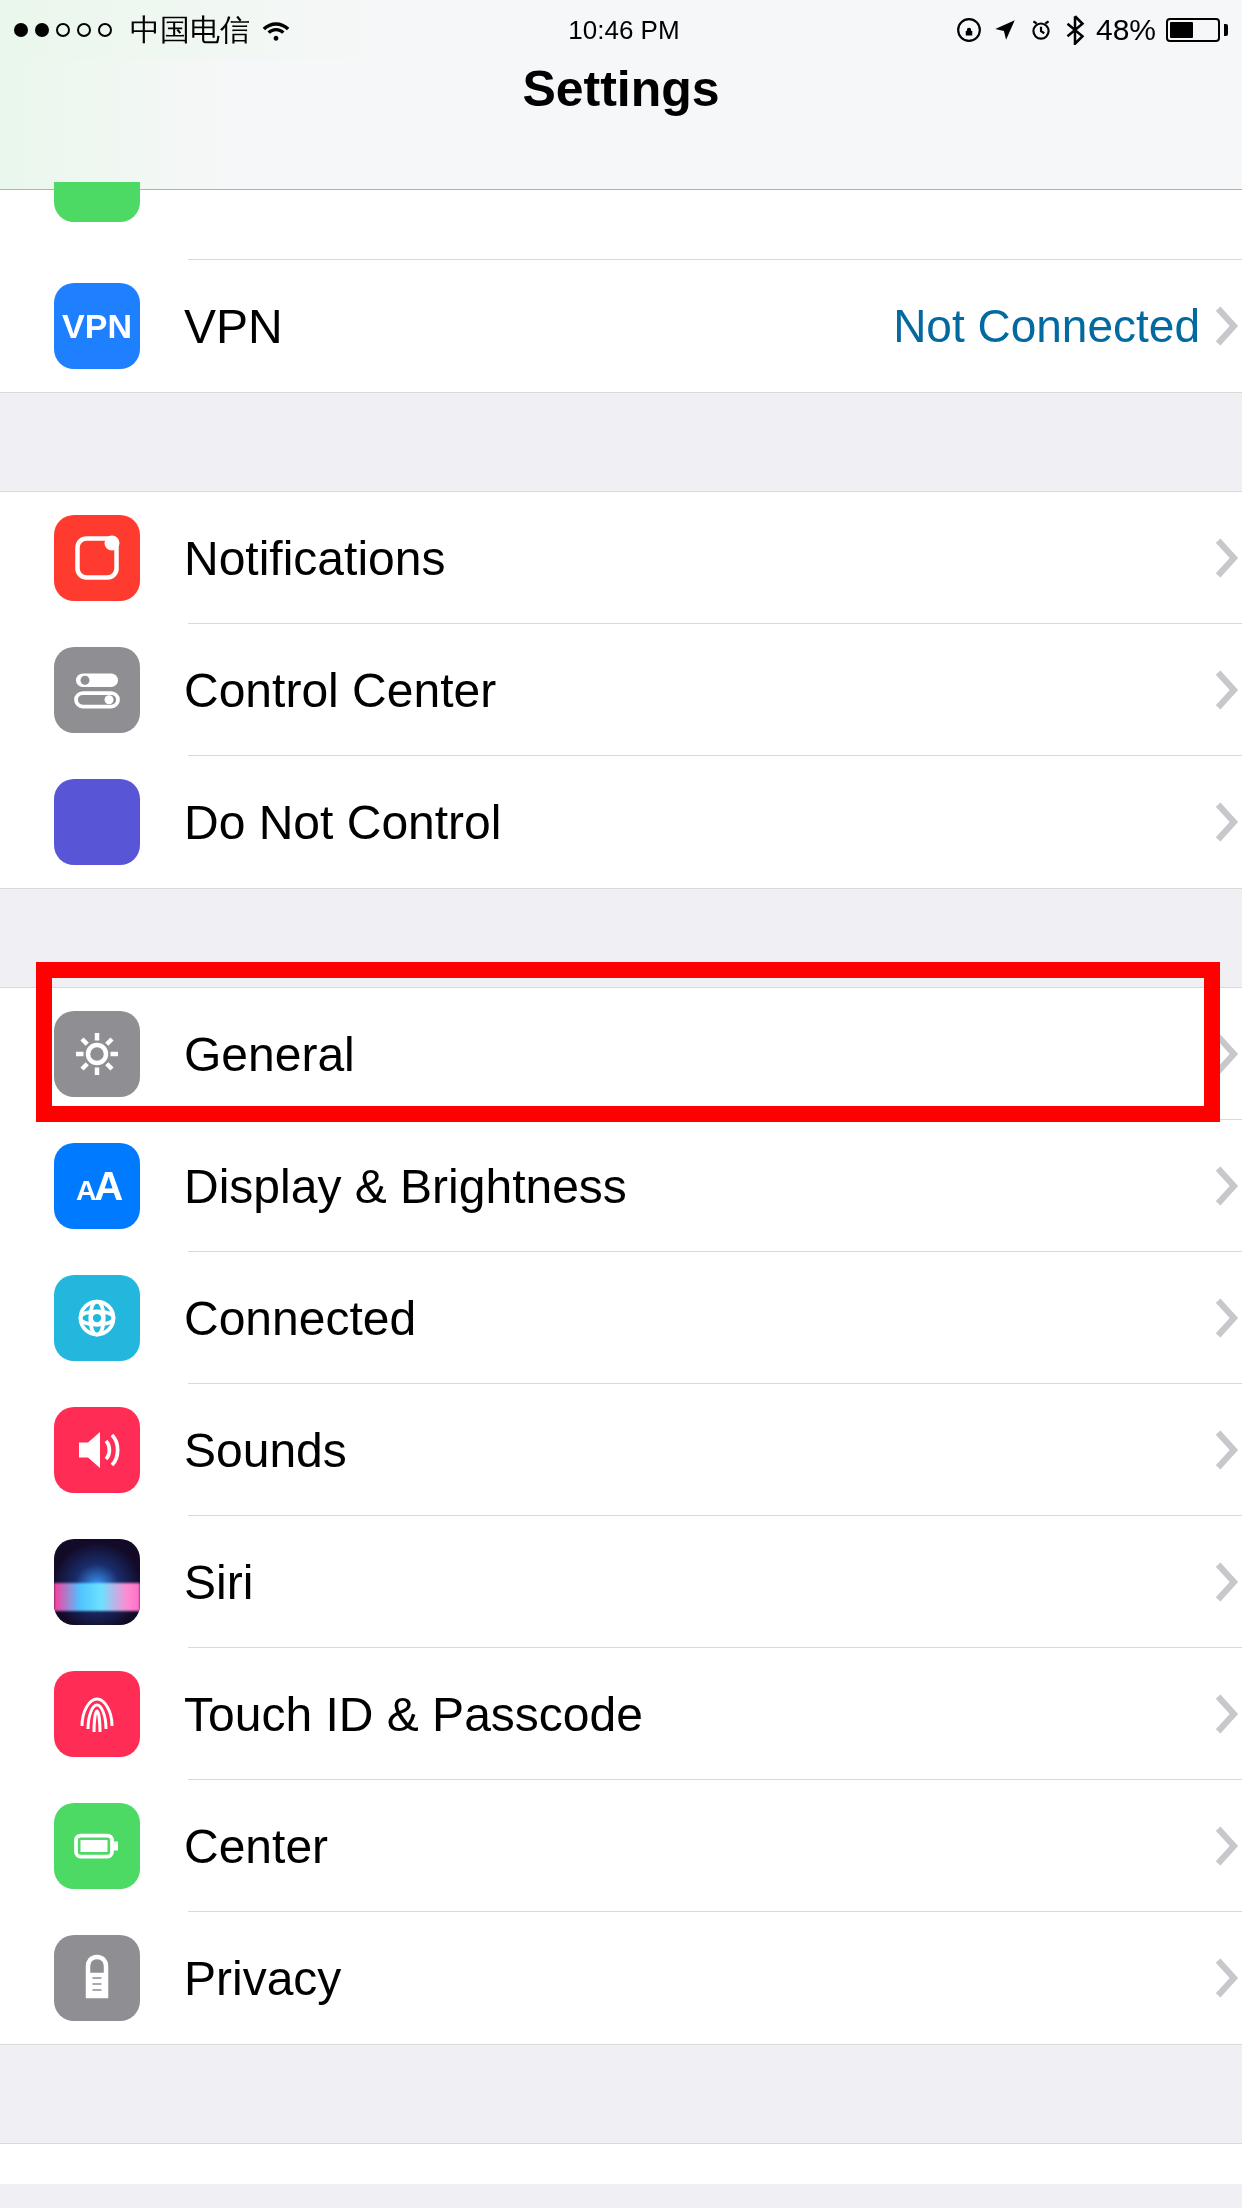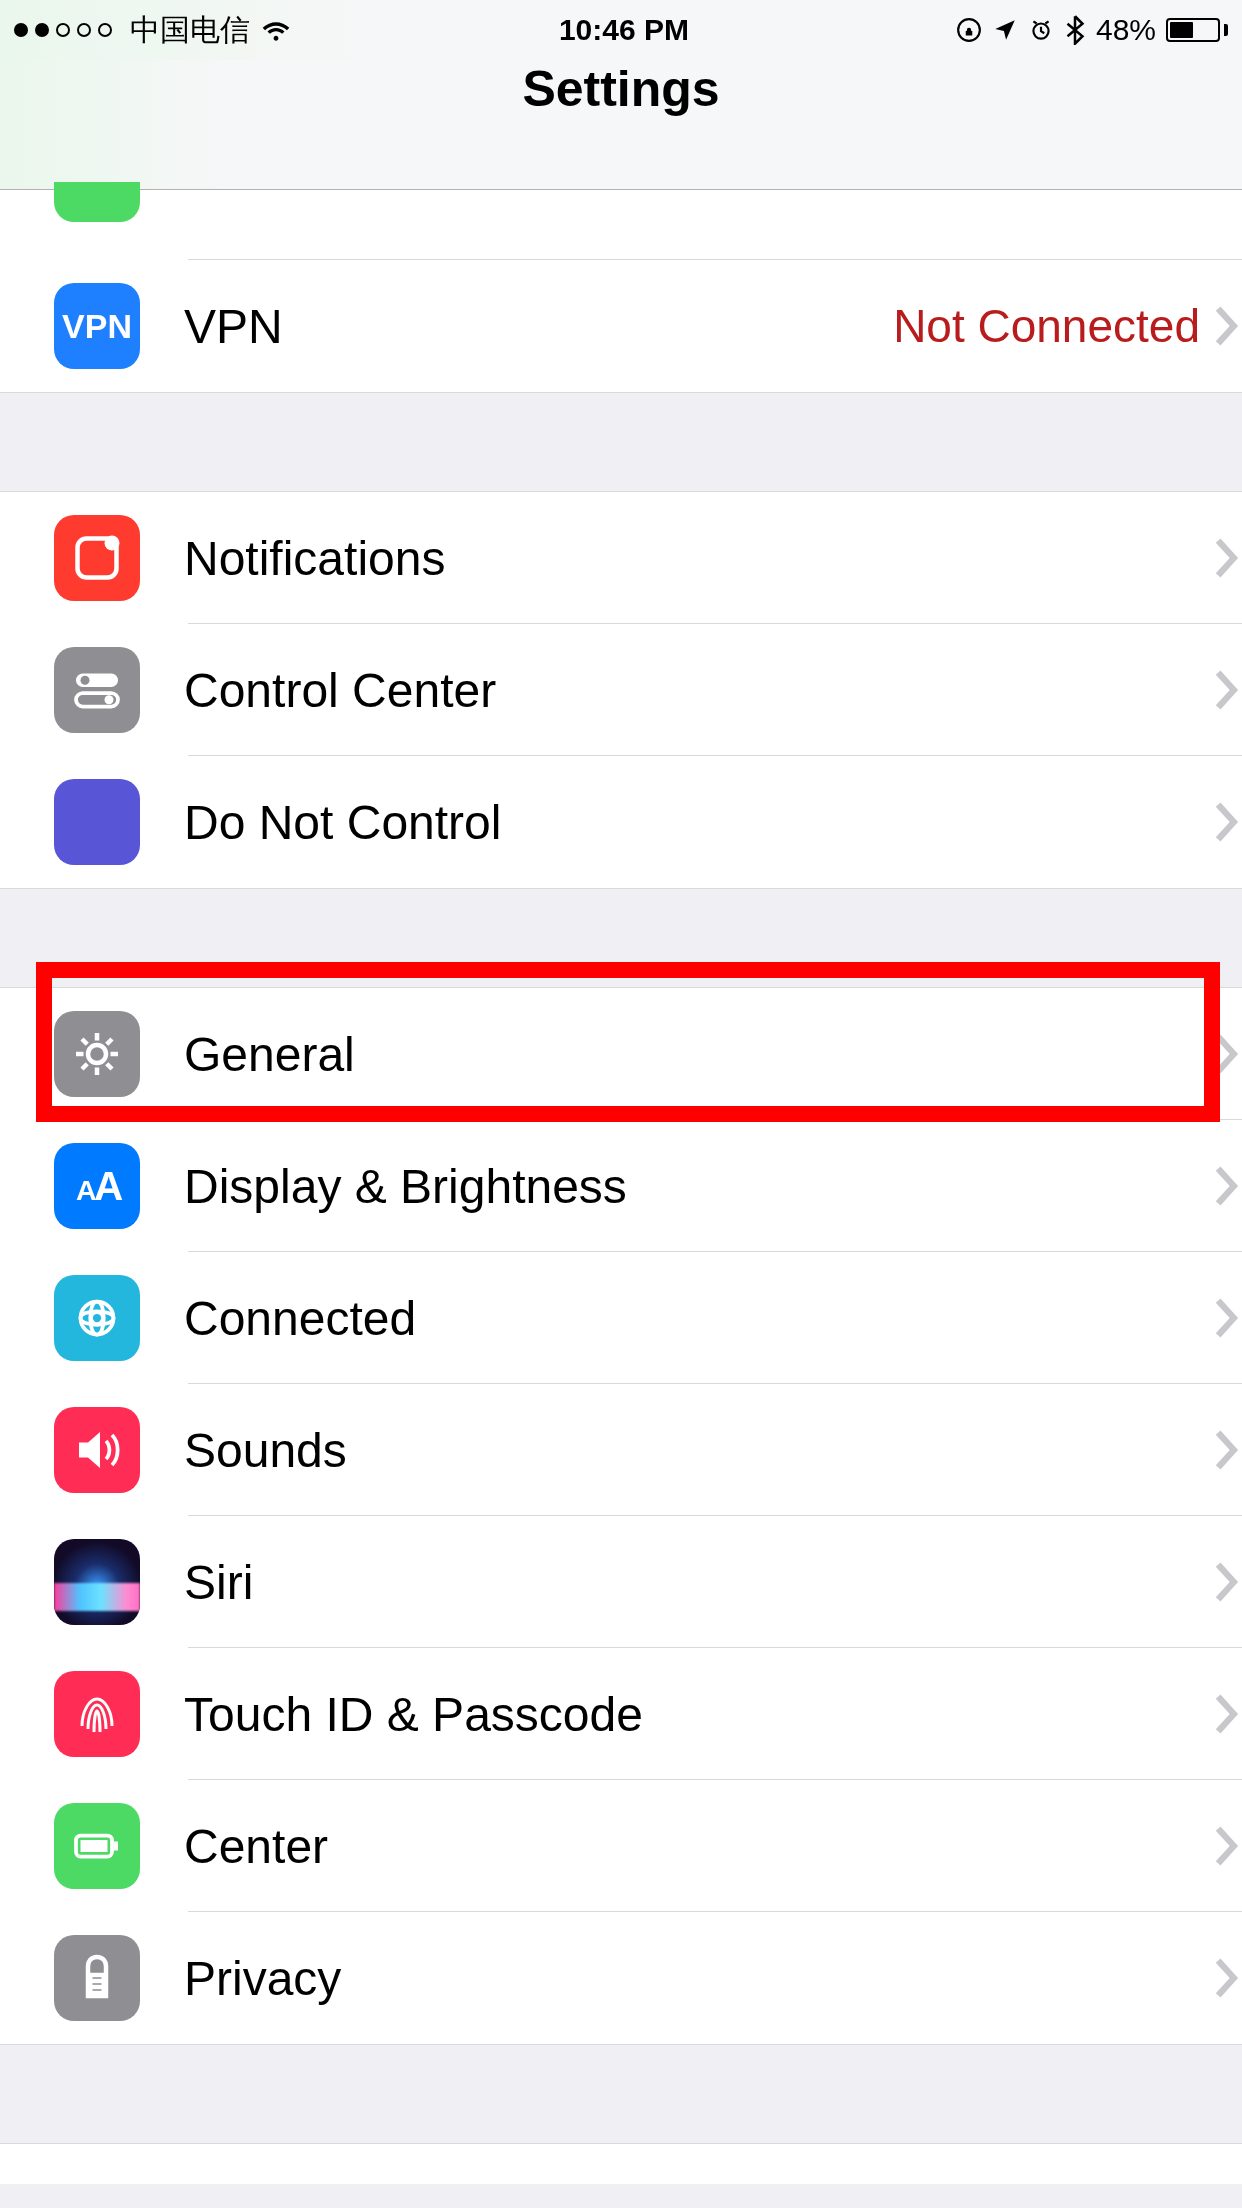--- a/index.html
+++ b/index.html
@@ -22,21 +22,21 @@
     font-size: 30px;
     font-weight: 500;
     color: #000;
   }
   .status-left, .status-right { display: flex; align-items: center; gap: 10px; }
   .signal-dots { display: flex; gap: 7px; align-items: center; }
   .dot { width: 14px; height: 14px; border-radius: 50%; border: 2px solid #000; }
   .dot.filled { background: #000; }
   .carrier { font-size: 30px; margin-left: 8px; font-weight:400;}
   .wifi-icon svg { width: 32px; height: 32px; display:block; }
-  .status-time { font-size: 30px; font-weight: 700; }
+  .status-time { font-size: 26px; font-weight: 400; }
   .status-right span { display: inline-flex; align-items: center; }
   .battery-wrap { display: flex; align-items: center; gap: 4px; }
   .battery-body {
     width: 54px; height: 24px; border: 2px solid #000; border-radius: 4px;
     position: relative;
   }
   .battery-fill { position: absolute; left: 2px; top: 2px; bottom: 2px; width: 46%; background: #000; border-radius:1px;}
   .battery-cap { width: 4px; height: 12px; background: #000; border-radius: 0 2px 2px 0; }
   .tiny-icon svg { width: 26px; height: 26px; display:block; }
   .bt-icon svg { width: 22px; height: 30px; display:block; }
@@ -65,21 +65,21 @@
   }
   .row .icon-box {
     width: 86px; height: 86px; border-radius: 20px;
     display: flex; align-items: center; justify-content: center;
     flex: 0 0 auto;
   }
   .row .label {
     font-size: 48px; color:#000; margin-left: 44px; flex: 1 1 auto; font-weight:400;
   }
   .row .detail {
-    font-size: 46px; color:#b91c1c; margin-right: 10px;
+    font-size: 46px; color:#0369a1; margin-right: 10px;
   }
   .row .chevron svg { width: 32px; height: 44px; display:block; }
   .sep {
     position: absolute; left: 188px; right: 0; bottom: 0;
     height: 1px; background: #d9d9d9;
   }
   .row.partial-top { height: 70px; padding-top:0;}
   .row.partial-top .icon-box { height:40px; border-top-left-radius:0;border-top-right-radius:0; margin-top:-46px;}
   .row.partial-bottom { height: 40px; }
 

